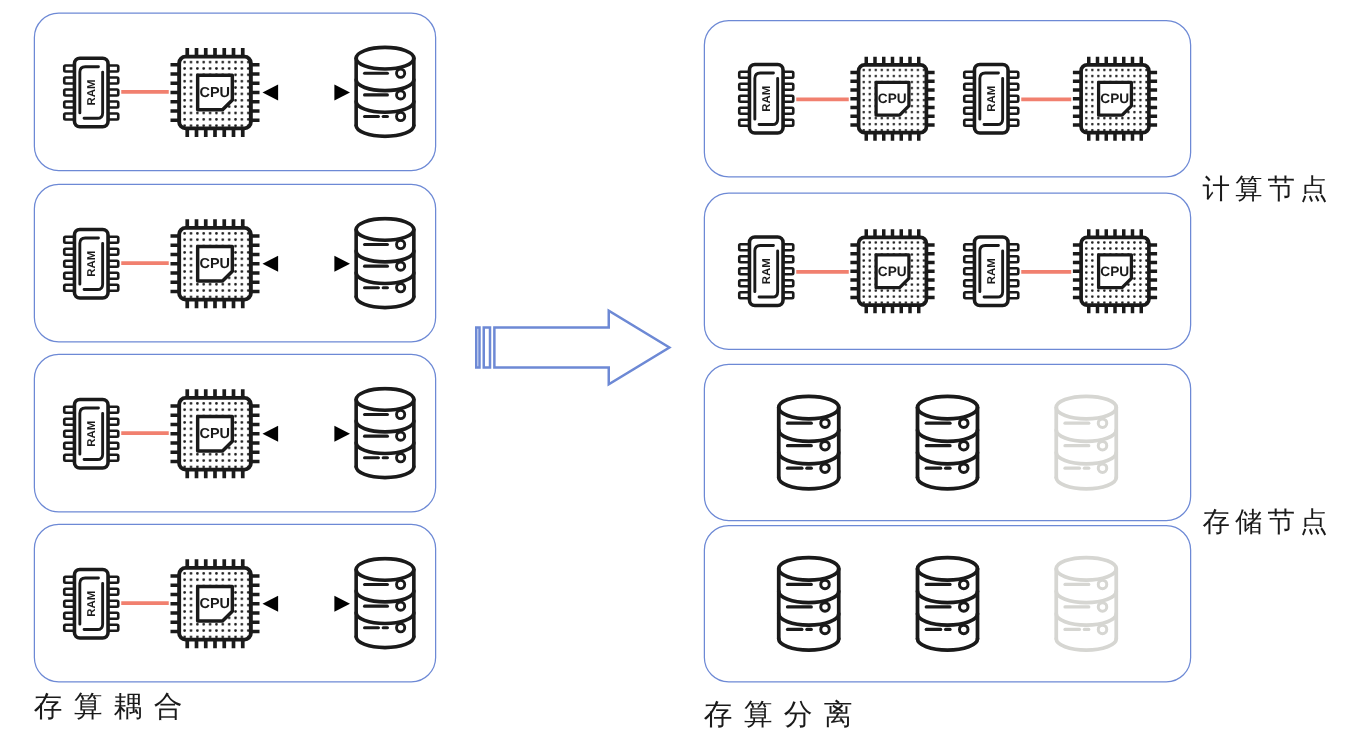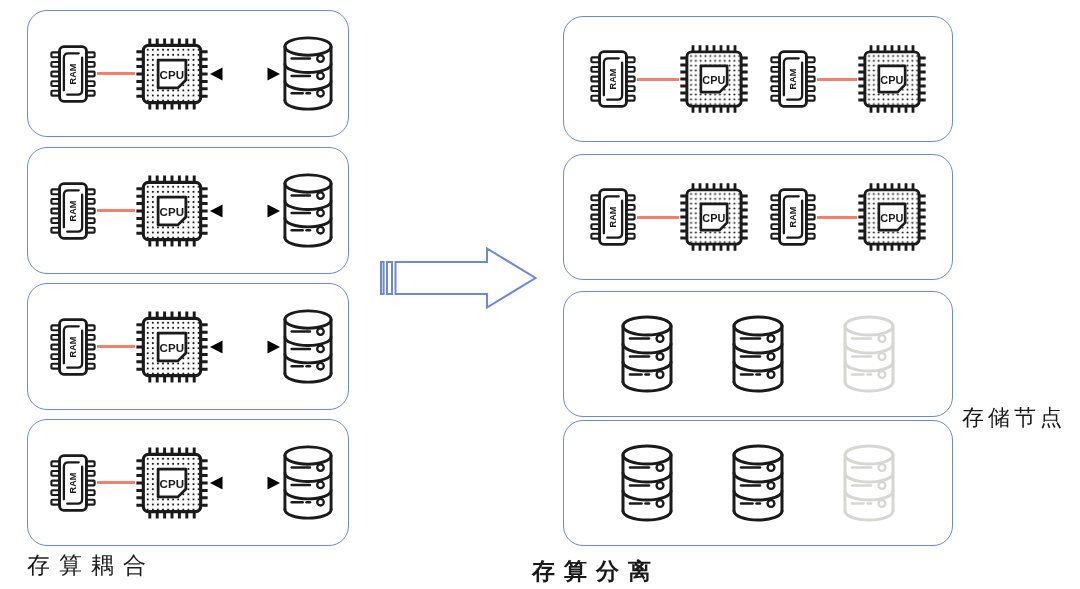--- a/index.html
+++ b/index.html
@@ -32,21 +32,21 @@
   .link-c{width:40px;}
   .spacer{flex:1;}
   .red-arrow{flex:none;}
   .big-arrow{position:absolute;left:380px;top:246px;}
   .big-arrow .outline{fill:#ffffff;stroke:var(--arrow-outline);stroke-width:2;}
   .caption{
     position:absolute;color:var(--label-text);font-size:23px;
     letter-spacing:9px;text-align:left;white-space:nowrap;
   }
   .caption-left{left:27px;width:322px;top:550px;}
-  .caption-right{left:532px;width:390px;top:556px;font-weight:bold;}
+  .caption-right{left:563px;width:390px;top:556px;}
   .side-label{
     position:absolute;left:962px;color:var(--label-text);
     font-size:22px;letter-spacing:4px;white-space:nowrap;
   }
   .side-label-compute{top:136px;}
   .side-label-storage{top:403px;}
   .ink{stroke:var(--icon-stroke);}
   .chip-label{
     font-family:"Liberation Sans","DejaVu Sans",sans-serif;
     font-weight:bold;fill:var(--icon-stroke);
@@ -254,17 +254,18 @@
         <use href="#sym-db"></use>
       </svg>
     <svg class="icon db-dark" width="56" height="78">
         <use href="#sym-db"></use>
       </svg>
     <svg class="icon db-faded" width="56" height="78">
         <use href="#sym-db"></use>
       </svg>
   </div>
 
+  <div class="side-label side-label-compute">计算节点</div>
   <div class="side-label side-label-storage">存储节点</div>
 
   <div class="caption caption-right">存算分离</div>
 
 </div>
 
 </body></html>

